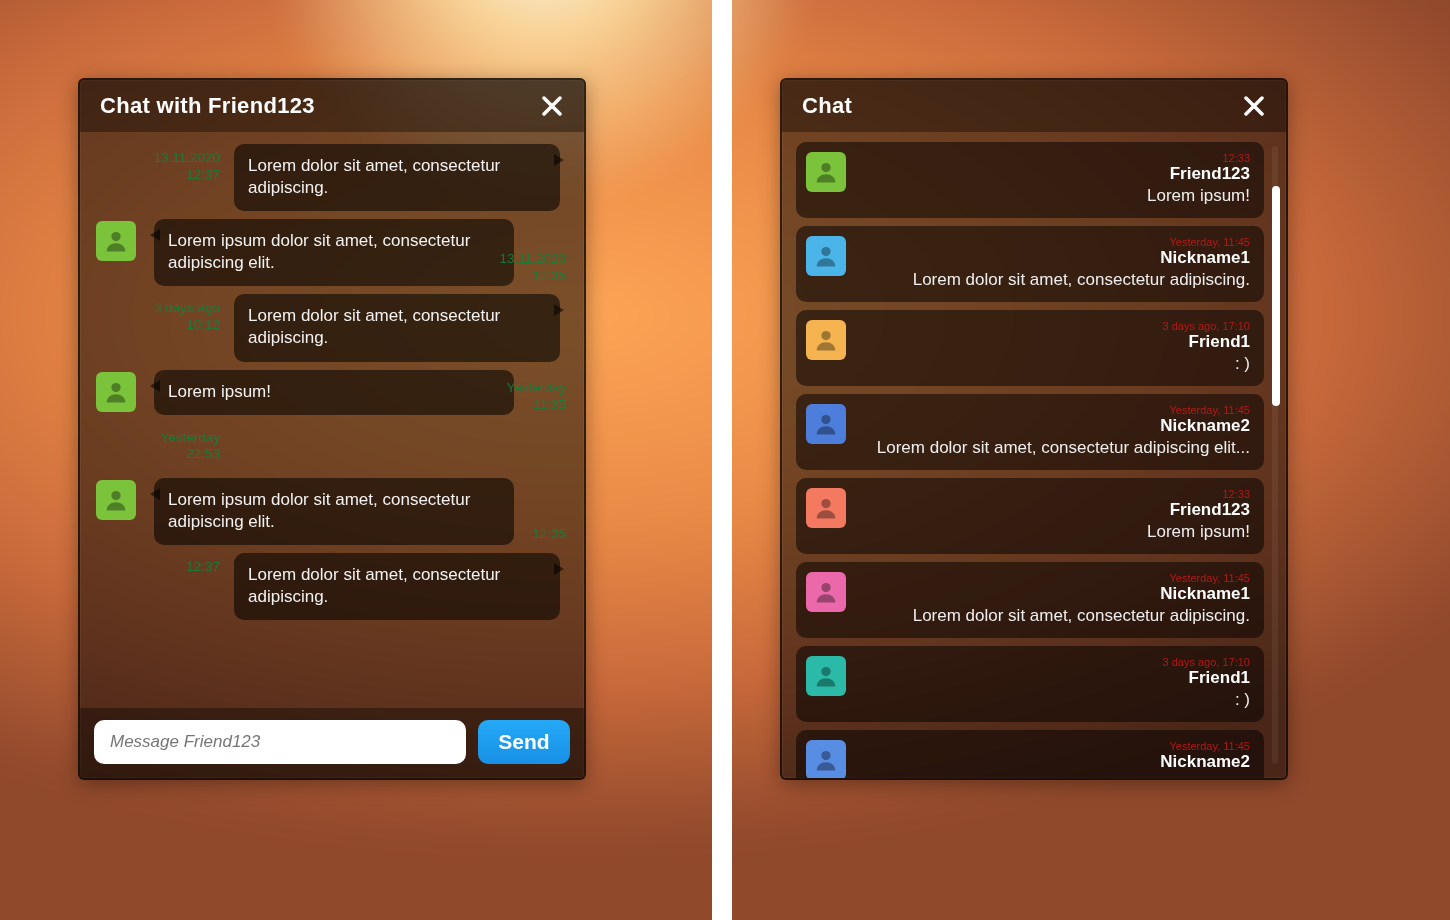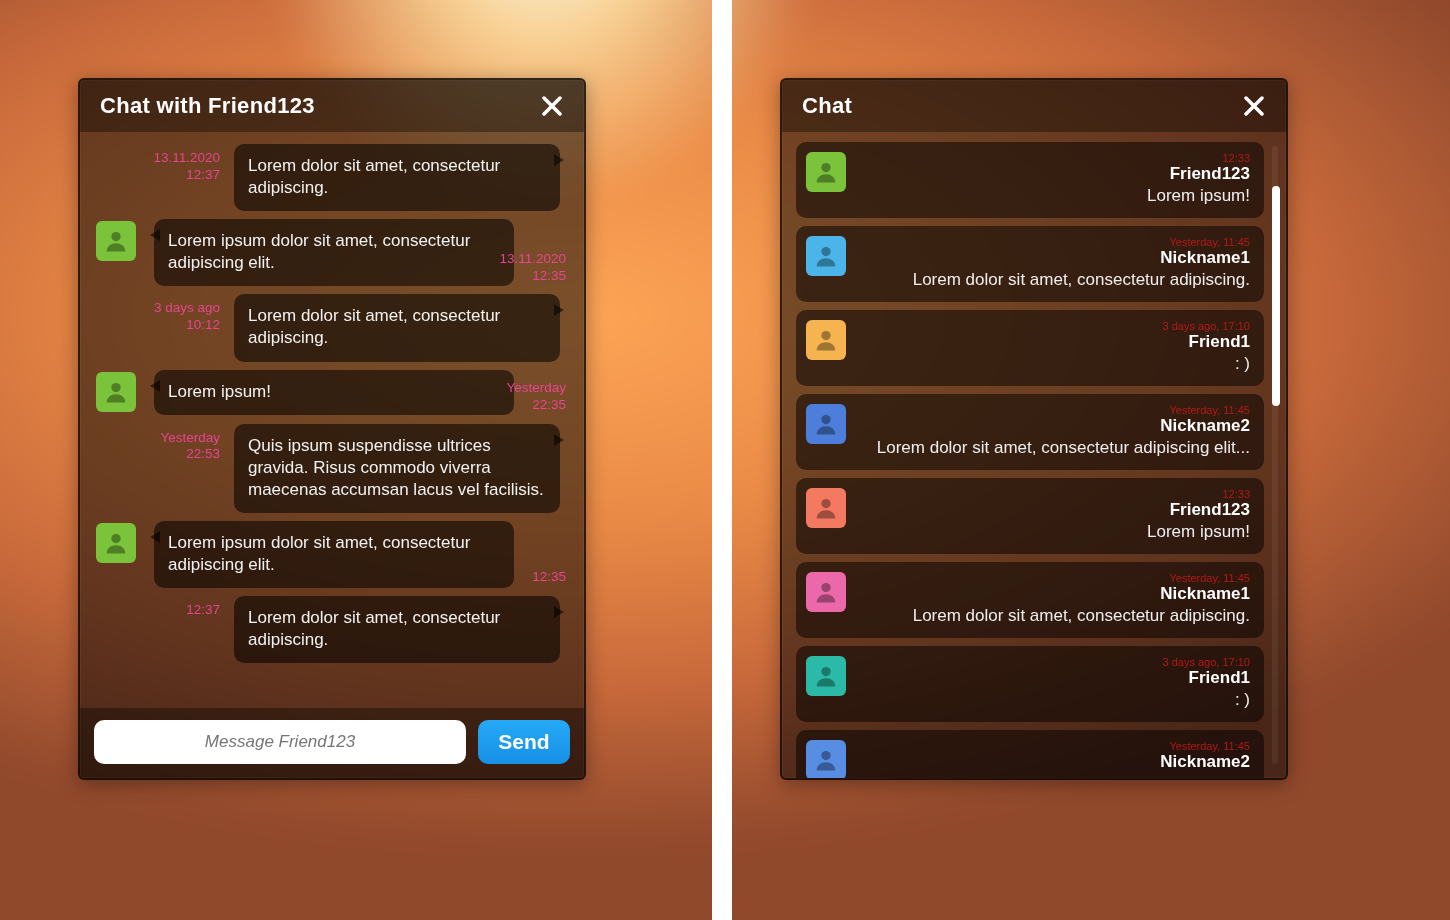--- a/index.html
+++ b/index.html
@@ -86,37 +86,36 @@
   }
 
   .avatar {
     position: absolute; width: 40px; height: 40px; border-radius: 6px;
     display: flex; align-items: center; justify-content: center;
     top: 2px;
   }
   .msg-row.in .avatar { left: 2px; }
 
   .meta {
-    position: absolute; color: #ec4899; font-size: 13.5px; line-height: 1.25; opacity: 0.9;
+    position: absolute; color: #15803d; font-size: 13.5px; line-height: 1.25; opacity: 0.9;
     text-align: right; width: 120px;
   }
   .msg-row.out .meta { left: 6px; top: 6px; }
   .msg-row.in  .meta { right: 4px; bottom: 2px; text-align: right; width: 90px; }
   .meta .d { display: block; }
   .meta .t { display: block; }
 
   .input-bar {
     display: flex; gap: 12px; padding: 12px 14px 14px 14px;
     background: rgba(0,0,0,0.35);
   }
   .msg-input {
     flex: 1 1 auto; height: 44px; border-radius: 10px; border: none; outline: none;
     background: #fff; color: #333; font-size: 17px; font-style: italic;
     padding: 0 16px;
-    text-align: center;
   }
   .send-btn {
     width: 92px; height: 44px; border-radius: 10px; border: none; cursor: pointer;
     background: linear-gradient(to bottom, #2aa8f2, #1c8fe0);
     color: #fff; font-size: 21px; font-weight: 600;
   }
 
   
   .list-wrap {
     flex: 1 1 auto;
@@ -203,27 +202,24 @@
     <svg viewBox="0 0 24 24">
       <circle cx="12" cy="8.2" r="4" fill="rgba(0,0,0,0.35)"></circle>
       <path d="M4 21c0-4.2 3.6-7 8-7s8 2.8 8 7z" fill="rgba(0,0,0,0.35)"></path>
     </svg>
         </div>
         <div class="bubble">
              <span>Lorem ipsum!</span>
            </div>
         <div class="meta">
              <span class="d">Yesterday</span>
-             <span class="t">22:35</span>
+             <span class="t">11:35</span>
            </div>
       </div>
       <div class="msg-row out">
-        <div class="bubble">
-             <span>Quis ipsum suspendisse ultrices gravida. Risus commodo viverra maecenas accumsan lacus vel facilisis.</span>
-           </div>
         <div class="meta">
              <span class="d">Yesterday</span>
              <span class="t">22:53</span>
            </div>
       </div>
       <div class="msg-row in">
         <div class="avatar" style="background:#7cc23f">
     <svg viewBox="0 0 24 24">
       <circle cx="12" cy="8.2" r="4" fill="rgba(0,0,0,0.35)"></circle>
       <path d="M4 21c0-4.2 3.6-7 8-7s8 2.8 8 7z" fill="rgba(0,0,0,0.35)"></path>

